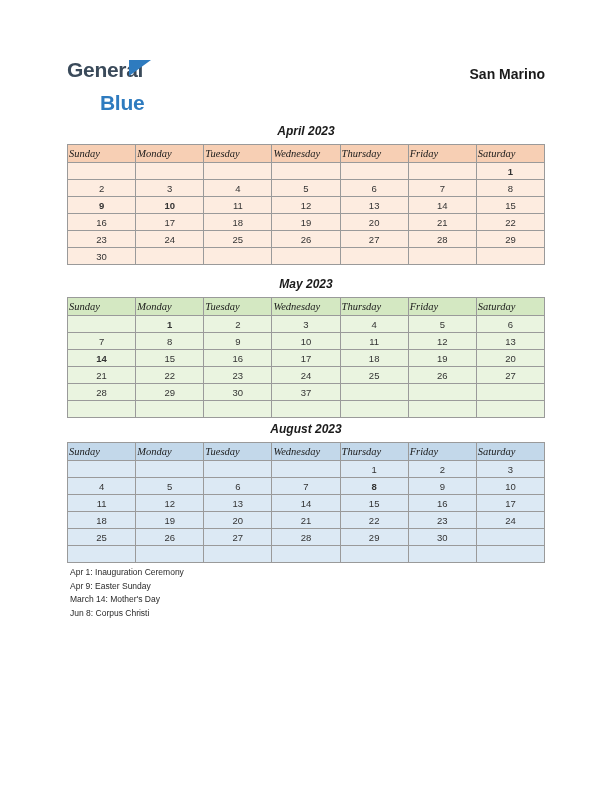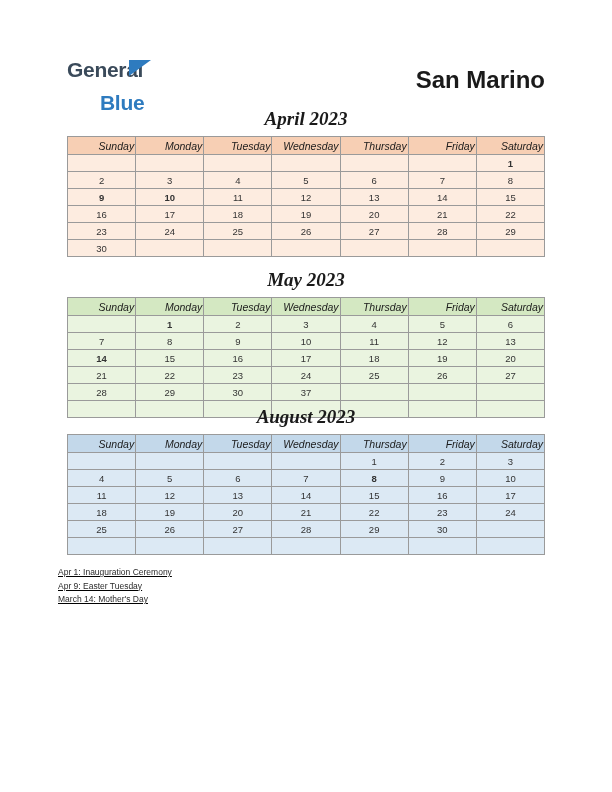--- a/index.html
+++ b/index.html
@@ -49,55 +49,56 @@
     position: absolute;
     left: 62px; top: 4px;
     width: 0; height: 0;
     border-left: 22px solid #2e7bbf;
     border-bottom: 16px solid transparent;
     transform: rotate(0deg);
   }
   .title {
     position: absolute;
     right: 67px; top: 18px;
-    font-size: 24px;
+    font-size: 14px;
     font-weight: bold;
     color: #1a1a1a;
     font-family: "Liberation Sans", sans-serif;
     text-align: center;
   }
 
   
   .cal {
     position: absolute;
     left: 67px;
     width: 478px;
   }
   .cal-title {
     text-align: center;
-    font-size: 19px;
+    font-size: 12px;
     font-weight: bold;
     font-style: italic;
     color: #1a1a1a;
     margin-bottom: 6px;
-    font-family: Liberation Serif, serif;
+    font-family: Liberation Sans, sans-serif;
+    margin-top: 16px;
   }
   table.grid {
     width: 478px;
     border-collapse: collapse;
     table-layout: fixed;
   }
   table.grid th {
     height: 18px;
     font-size: 10.5px;
     font-style: italic;
     font-weight: normal;
-    font-family: Liberation Sans, sans-serif;
+    font-family: Liberation Serif, serif;
     color: #1a1a1a;
-    text-align: right;
+    text-align: left;
     border: 1px solid #9a9a9a;
   }
   table.grid td {
     height: 17px;
     font-size: 9.5px;
     font-family: "Liberation Sans", sans-serif;
     color: #333333;
     text-align: center;
     border: 1px solid #9a9a9a;
     vertical-align: middle;
@@ -110,24 +111,23 @@
   
   .cal-may th { background: #d4e8c2; }
   .cal-may td { background: #eaf4e0; }
   
   .cal-jun th { background: #c3d8ea; }
   .cal-jun td { background: #dce9f4; }
 
   
   .notes {
     position: absolute;
-    left: 55px;
+    left: 67px;
     top: 566px;
     width: 400px;
-    text-decoration: underline;
   }
   .note {
     font-size: 8.5px;
     color: #2a2a2a;
     line-height: 13.6px;
     font-family: "Liberation Sans", sans-serif;
     padding-left: 3px;
   }
 </style>
 </head>
@@ -210,21 +210,21 @@
             <td></td>
             <td></td>
             <td></td>
             <td></td>
             <td></td>
           </tr>
         </tbody>
       </table>
     </div>
 
-  <div class="cal cal-may" id="cal-1" style="top:269px;">
+  <div class="cal cal-may" id="cal-1" style="top:261px;">
     <div class="cal-title">May 2023</div>
   <table class="grid">
         <thead>
           <tr>
             <th>Sunday</th>
             <th>Monday</th>
             <th>Tuesday</th>
             <th>Wednesday</th>
             <th>Thursday</th>
             <th>Friday</th>
@@ -358,17 +358,18 @@
             <td></td>
             <td></td>
             <td></td>
           </tr>
         </tbody>
       </table>
     </div>
 
   <div class="notes">
       <div class="note">Apr 1: Inauguration Ceremony</div>
-      <div class="note">Apr 9: Easter Tuesday</div>
+      <div class="note">Apr 9: Easter Sunday</div>
       <div class="note">March 14: Mother's Day</div>
+      <div class="note">Jun 8: Corpus Christi</div>
     </div>
 
 </div>
 
 </body></html>

